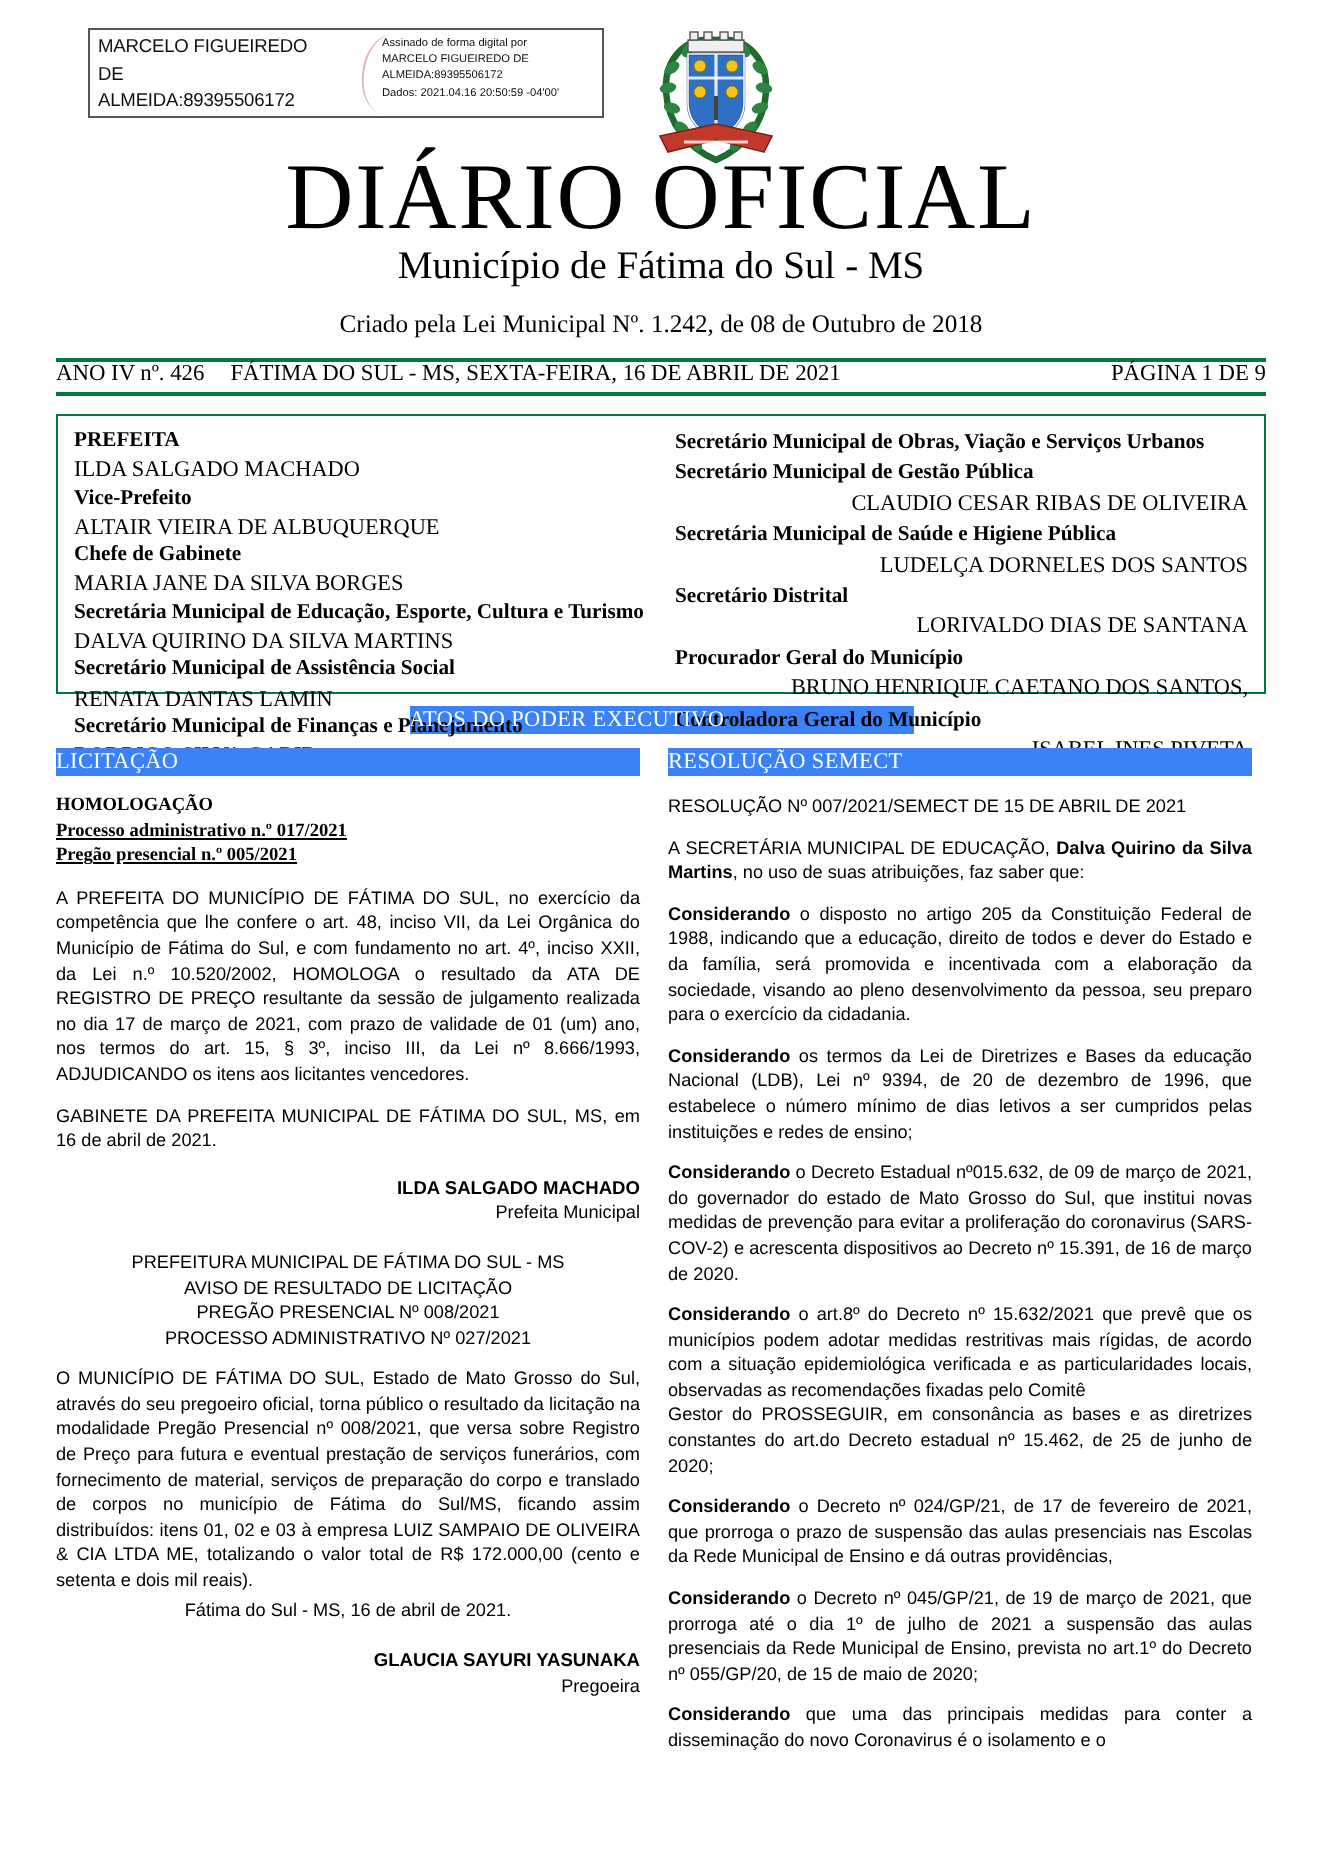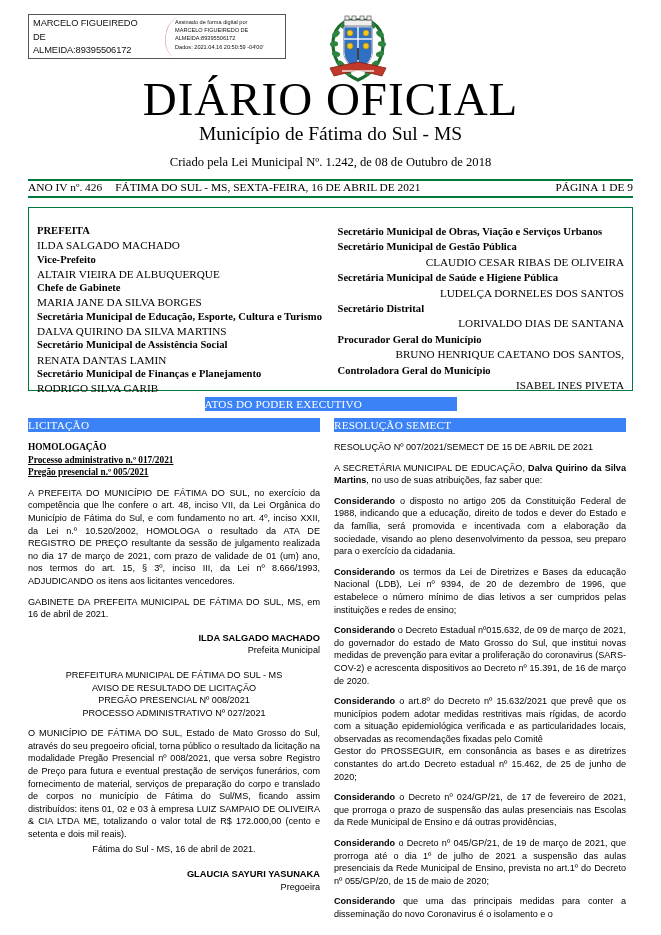--- a/index.html
+++ b/index.html
@@ -9,21 +9,21 @@
     background: #ffffff;
     font-family: "Liberation Serif", serif;
     color: #000;
     overflow: hidden;
   }
   .page { position: relative; width: 661px; height: 935px; padding: 0 28px; }
 
   
   .sigrow { position: relative; height: 72px; }
   .sigbox {
-    position: absolute; left: 0; top: 14px;
+    position: absolute; left: 16px; top: 14px;
     width: 258px; height: 45px;
     border: 1px solid #555;
     display: flex; align-items: stretch;
   }
   .sig-left {
     width: 142px; padding: 2px 3px 0 4px;
     font-family: "Liberation Sans", sans-serif;
     font-size: 9.3px; line-height: 13.5px; color: #111;
     letter-spacing: -.1px;
   }
@@ -71,23 +71,23 @@
     font-family: "Liberation Serif", serif;
     font-size: 11.4px;
   }
   .hbar .left { display: flex; gap: 13px; white-space: nowrap; }
   .hbar .right { margin-left: auto; white-space: nowrap; }
 
   
   .offbox {
     margin-top: 9px;
     border: 1.6px solid #00793f;
-    padding: 16px 8px 7px 8px;
+    padding: 6px 8px 7px 8px;
     display: flex; gap: 14px;
-    height: 184px;
+    height: 140px;
   }
   .offcol { width: 50%; }
   .offcol .role {
     font-family: "Liberation Serif", serif;
     font-weight: bold; font-size: 10.6px; line-height: 14.3px;
     text-align: justify;
   }
   .offcol .name {
     font-family: "Liberation Serif", serif;
     font-size: 11.2px; line-height: 14.3px;

